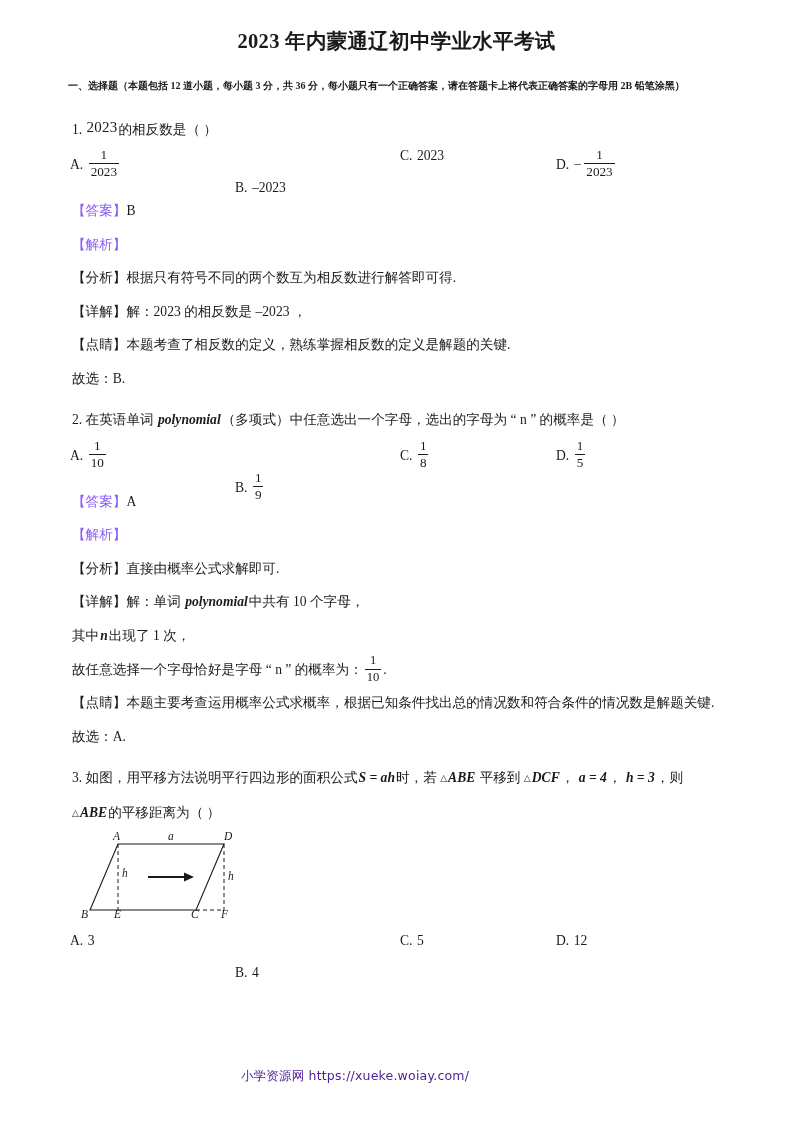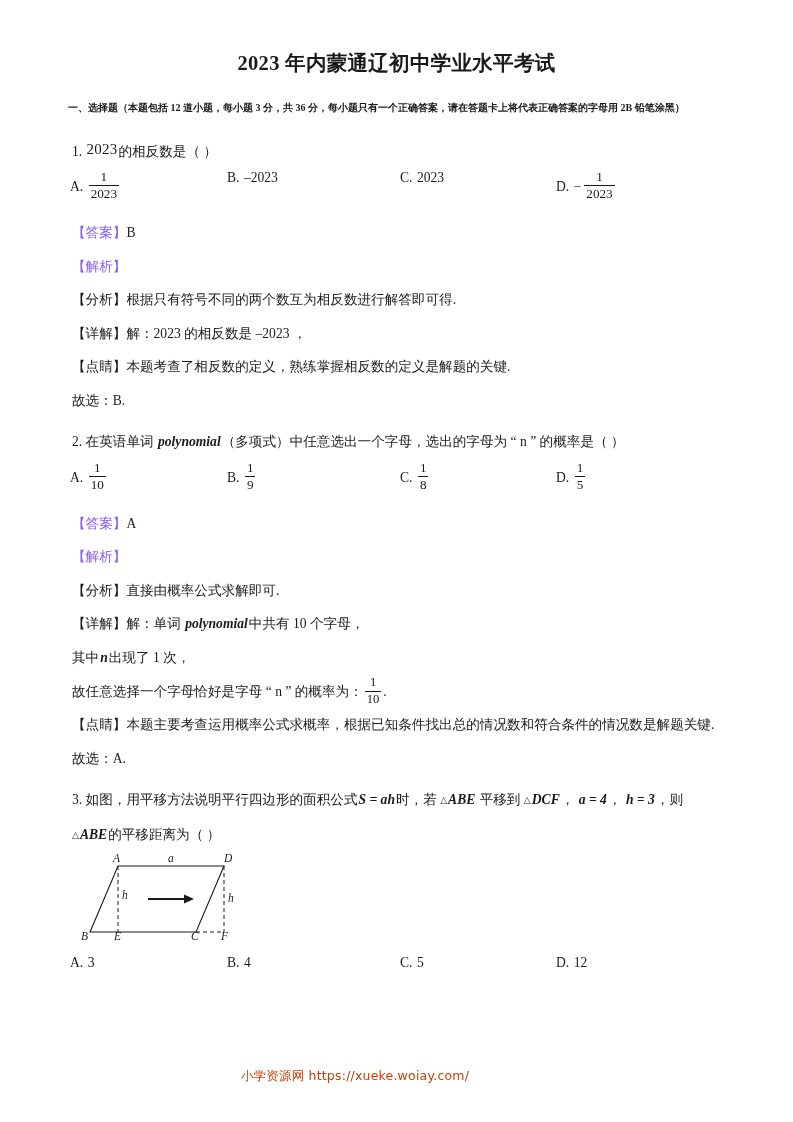--- a/index.html
+++ b/index.html
@@ -29,21 +29,21 @@
     width: 657px;
   }
 
   
   .doc-title {
     text-align: center;
     font-size: 20.5px;
     font-weight: bold;
     letter-spacing: 0.3px;
     margin: 0;
-    padding-top: 51px;
+    padding-top: 29px;
     line-height: 1.2;
     font-family: "Liberation Serif", "DejaVu Serif", serif;
   }
 
   
   .section-head {
     font-size: 10px;
     font-weight: bold;
     line-height: 30px;
     margin-top: 17px;
@@ -121,21 +121,21 @@
   .opt {
     position: absolute;
     top: 0;
     font-size: 13.6px;
     white-space: nowrap;
   }
   .opt .lab {
     font-style: normal;
   }
   .opt-a { left: 2px; }
-  .opt-b { left: 159px; }
+  .opt-b { left: 167px; margin-top: 32px; }
   .opt-c { left: 332px; }
   .opt-d { left: 488px; }
 
   .options.plain .opt { top: 2px; }
 
   
   .figure-wrap {
     position: relative;
     height: 95px;
     margin-top: 4px;
@@ -157,21 +157,21 @@
 
   
   .watermark {
     position: absolute;
     left: 0;
     top: 1068px;
     width: 710px;
     text-align: center;
     font-family: "DejaVu Sans", "Liberation Sans", sans-serif;
     font-size: 12.5px;
-    color: #c2410c;
+    color: #4c1d95;
     letter-spacing: 0.2px;
   }
 </style>
 </head>
 <body>
 
 <div class="page">
   <div class="content">
 
     <div class="doc-title">2023 年内蒙通辽初中学业水平考试</div>

